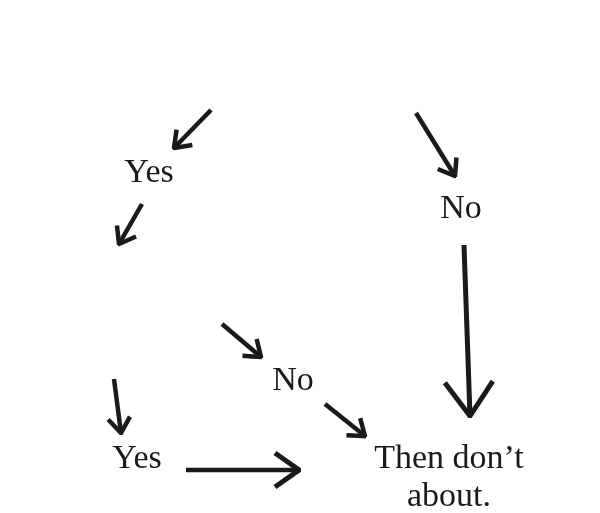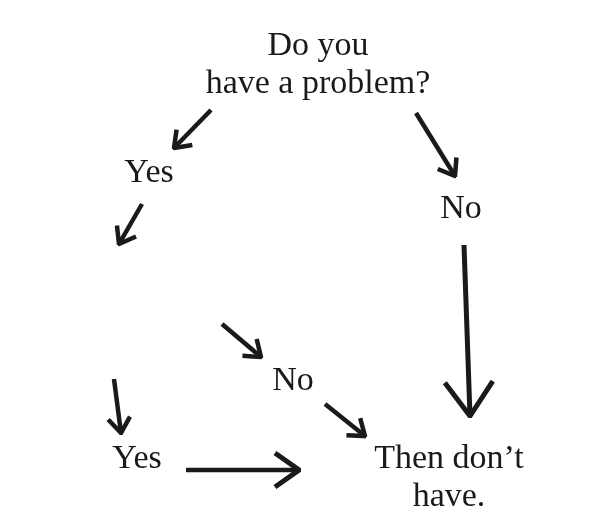--- a/index.html
+++ b/index.html
@@ -50,27 +50,25 @@
     <line x1="211" y1="110" x2="174" y2="148" marker-end="url(#ah)"></line>
     <line x1="142" y1="204" x2="119" y2="244" marker-end="url(#ah)"></line>
     <line x1="222" y1="324" x2="261" y2="357" marker-end="url(#ah)"></line>
     <line x1="325" y1="404" x2="365" y2="436" marker-end="url(#ah)"></line>
     <line x1="114" y1="379" x2="121" y2="433" marker-end="url(#ah)"></line>
     <line x1="186" y1="470" x2="299" y2="470" marker-end="url(#ahm)"></line>
     <line x1="416" y1="113" x2="455" y2="176" marker-end="url(#ah)"></line>
     <line class="thick" x1="464" y1="245" x2="470" y2="416" marker-end="url(#ahb)"></line>
   </svg>
 
-  <div class="node" id="n-problem">Do you
-have a problem?</div>
 
   <div class="node" id="n-yes-top">Yes</div>
 
   <div class="node" id="n-no-right">No</div>
 
 
   <div class="node" id="n-no-middle">No</div>
 
   <div class="node" id="n-yes-bottom">Yes</div>
 
-  <div class="node" id="n-conclusion">Then don’t have.</div>
+  <div class="node" id="n-conclusion">Then don’t about.</div>
 
 </div>
 
 </body></html>

